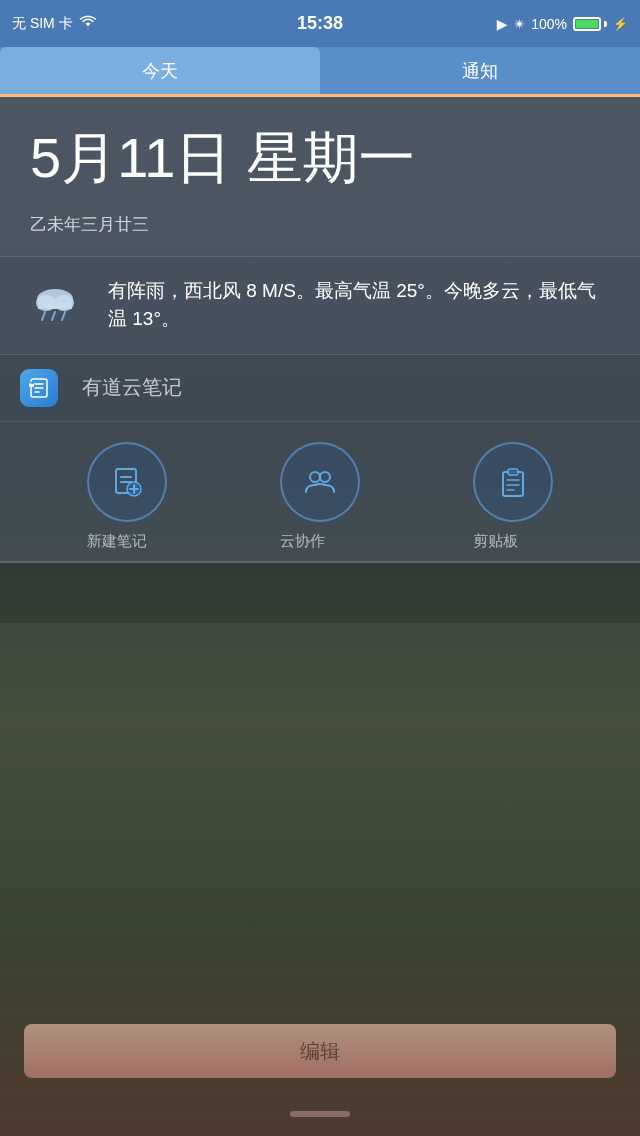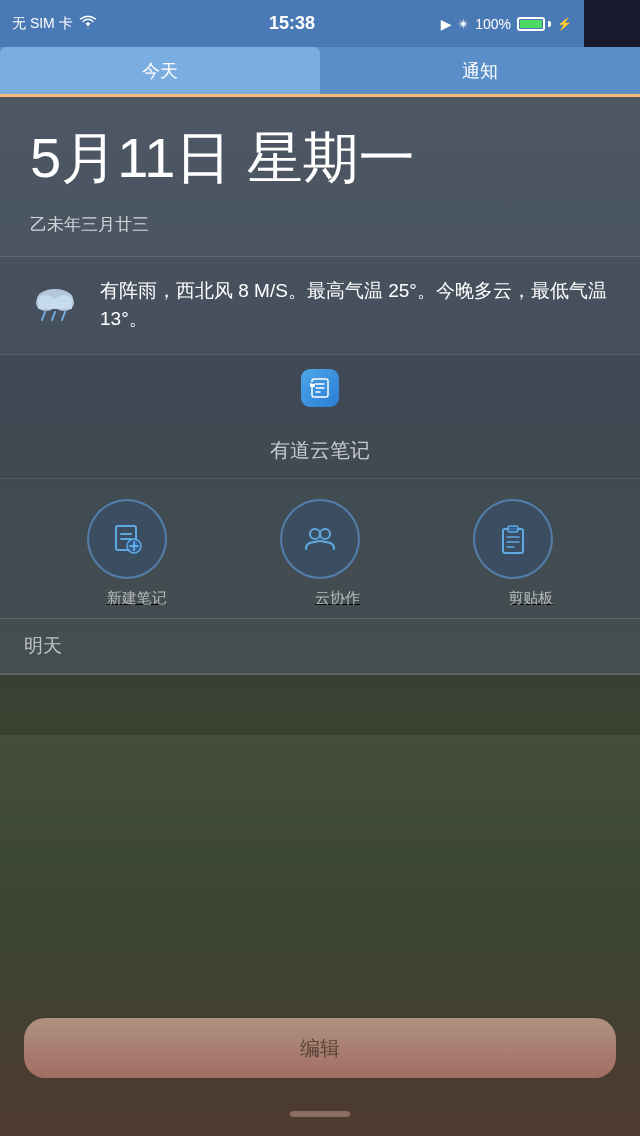--- a/index.html
+++ b/index.html
@@ -9,21 +9,21 @@
       width: 640px;
       height: 1136px;
       font-family: -apple-system, "PingFang SC", "Helvetica Neue", sans-serif;
       overflow: hidden;
       background: #1a1a2e;
       position: relative;
     }
 
     
     .status-bar {
-      width: 584px;
+      width: 640px;
       height: 47px;
       background: #4a7ab5;
       display: flex;
       align-items: center;
       justify-content: space-between;
       padding: 0 12px;
       color: white;
       font-size: 15px;
       position: relative;
       z-index: 10;
@@ -149,21 +149,21 @@
       color: rgba(255,255,255,0.75);
     }
 
     
     .weather-section {
       padding: 20px 30px;
       background: rgba(90, 100, 115, 0.5);
       border-bottom: 1px solid rgba(255,255,255,0.1);
       display: flex;
       align-items: flex-start;
-      gap: 20px;
+      gap: 28px;
     }
 
     .weather-icon-area {
       flex-shrink: 0;
       margin-top: 4px;
     }
 
     .weather-text {
       font-size: 19px;
       color: white;
@@ -172,24 +172,23 @@
 
     
     .widget-section {
       background: rgba(70, 80, 90, 0.7);
       border-bottom: 1px solid rgba(255,255,255,0.15);
     }
 
     .widget-header {
       display: flex;
       align-items: center;
-      gap: 30px;
+      gap: 24px;
       padding: 14px 20px;
       border-bottom: 1px solid rgba(255,255,255,0.1);
-      flex-direction: column;
     }
 
     .app-icon {
       width: 38px;
       height: 38px;
       background: linear-gradient(135deg, #4da6e8, #2a7dd4);
       border-radius: 9px;
       display: flex;
       align-items: center;
       justify-content: center;
@@ -204,24 +203,23 @@
 
     .widget-actions {
       display: flex;
       justify-content: space-around;
       padding: 20px 30px 10px 30px;
     }
 
     .action-item {
       display: flex;
       flex-direction: column;
-      align-items: flex-end;
+      align-items: flex-start;
       gap: 10px;
       cursor: pointer;
-      text-decoration: underline;
     }
 
     .action-circle {
       width: 80px;
       height: 80px;
       border-radius: 50%;
       border: 2px solid rgba(100, 160, 220, 0.6);
       background: rgba(50, 80, 120, 0.4);
       display: flex;
       align-items: center;
@@ -255,24 +253,24 @@
     }
 
     
     .edit-section {
       padding: 14px 24px;
       background: transparent;
     }
 
     .edit-button {
       width: 100%;
-      height: 60px;
+      height: 54px;
       background: linear-gradient(180deg, rgba(220, 180, 160, 0.7) 0%, rgba(200, 130, 120, 0.7) 100%);
       border: none;
-      border-radius: 21px;
+      border-radius: 8px;
       font-size: 20px;
       color: rgba(80, 60, 50, 0.9);
       cursor: pointer;
       display: flex;
       align-items: center;
       justify-content: center;
     }
 
     
     .home-area {
@@ -419,21 +417,20 @@
               <line x1="11" y1="20" x2="23" y2="20" stroke="rgba(100,180,240,0.9)" stroke-width="1.5" stroke-linecap="round"></line>
               <line x1="11" y1="25" x2="18" y2="25" stroke="rgba(100,180,240,0.9)" stroke-width="1.5" stroke-linecap="round"></line>
             </svg>
           </div>
           <div class="action-label">剪贴板</div>
         </div>
       </div>
     </div>
 
     <div class="tomorrow-section">
-      <div class="tomorrow-header">明天</div>
     </div>
 
     <div style="flex:1; height: 60px; background: rgba(0,0,0,0.15);"></div>
 
     <div class="bottom-stack">
       <div class="edit-section">
         <button class="edit-button">编辑</button>
       </div>
       <div class="home-area">
         <div class="home-indicator"></div>

